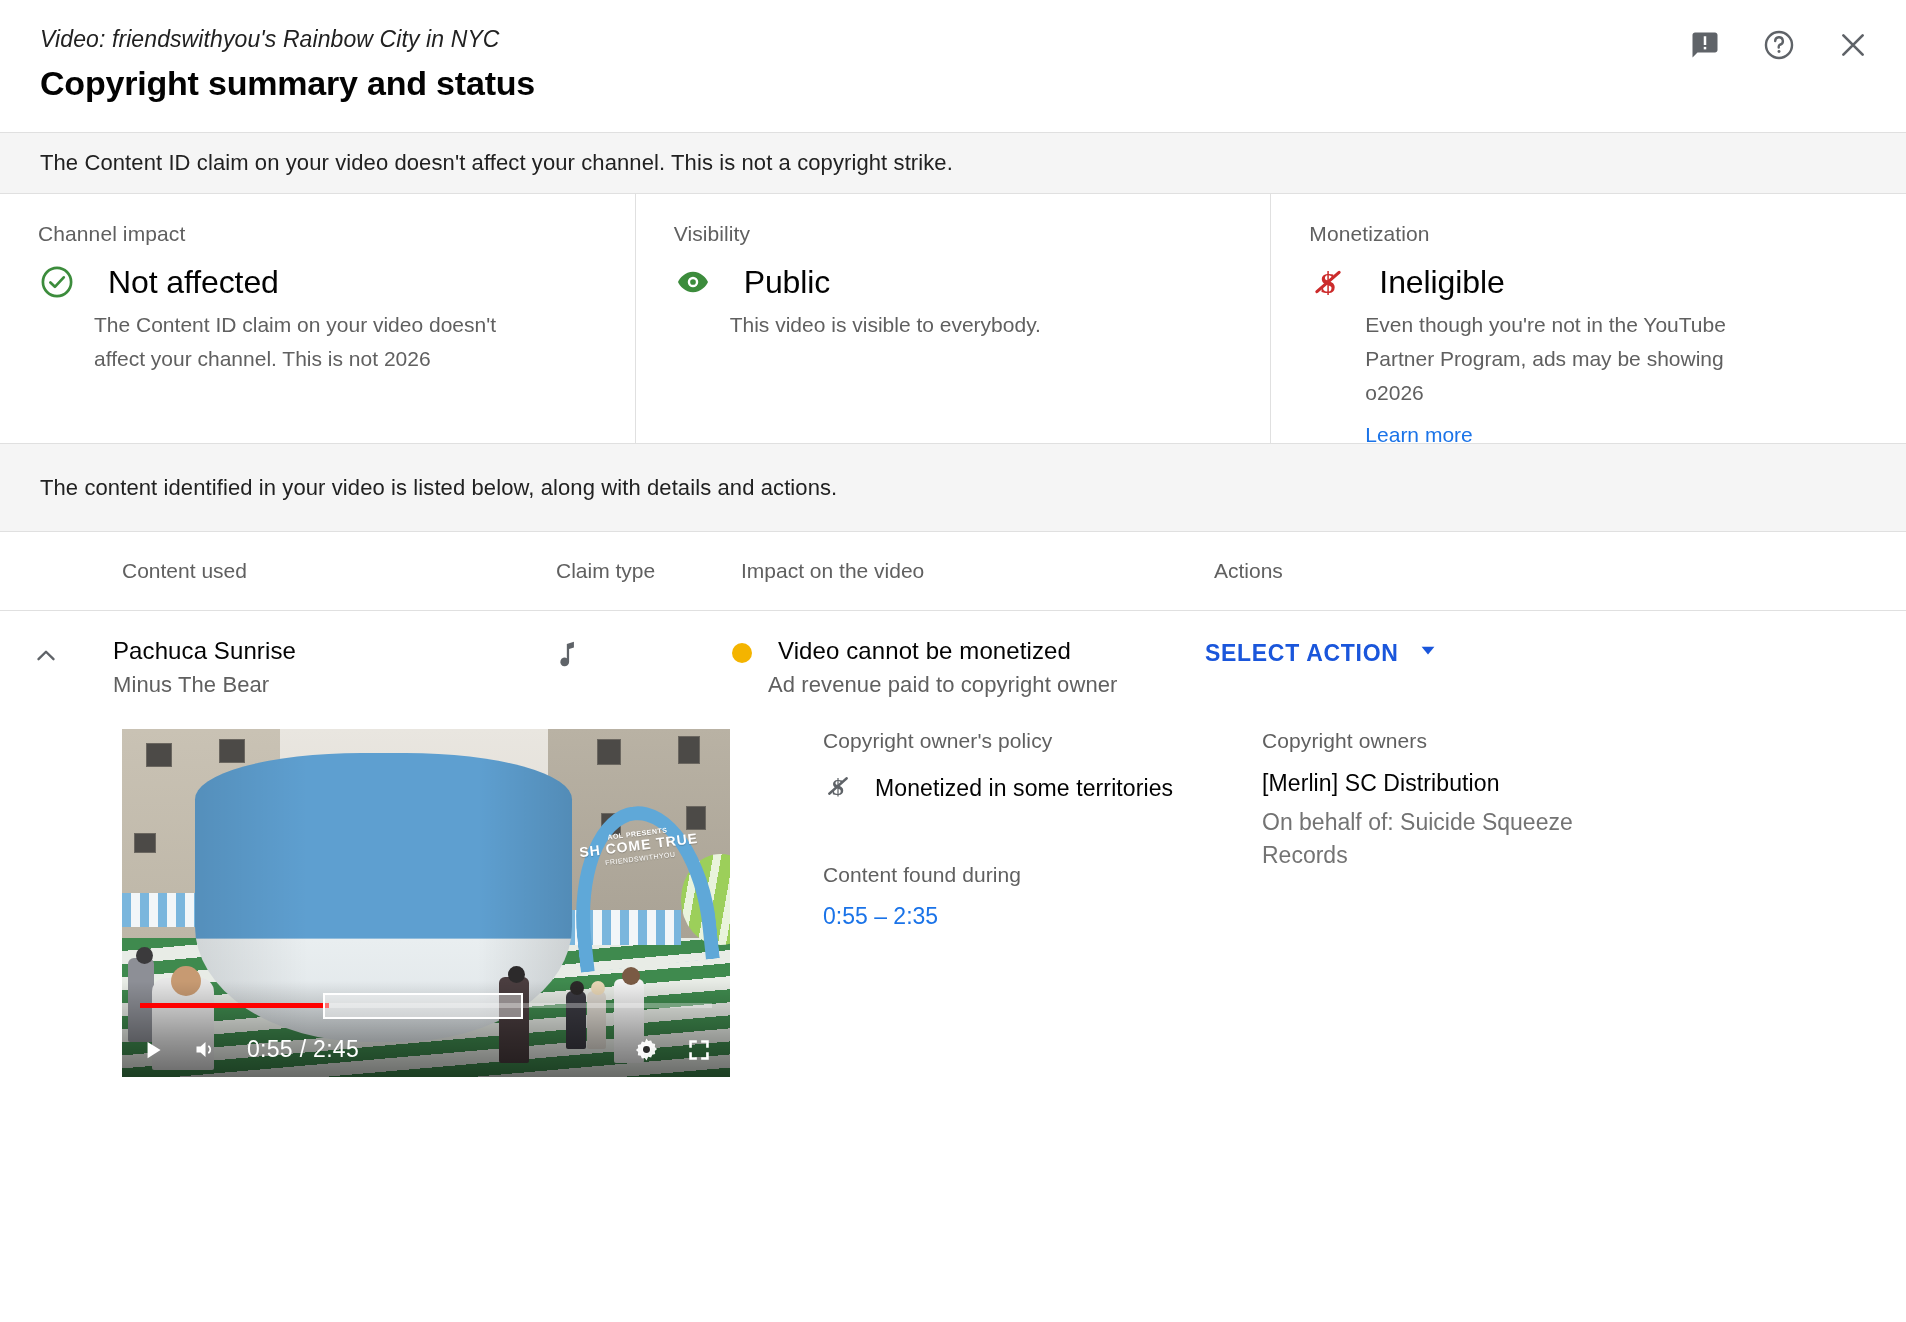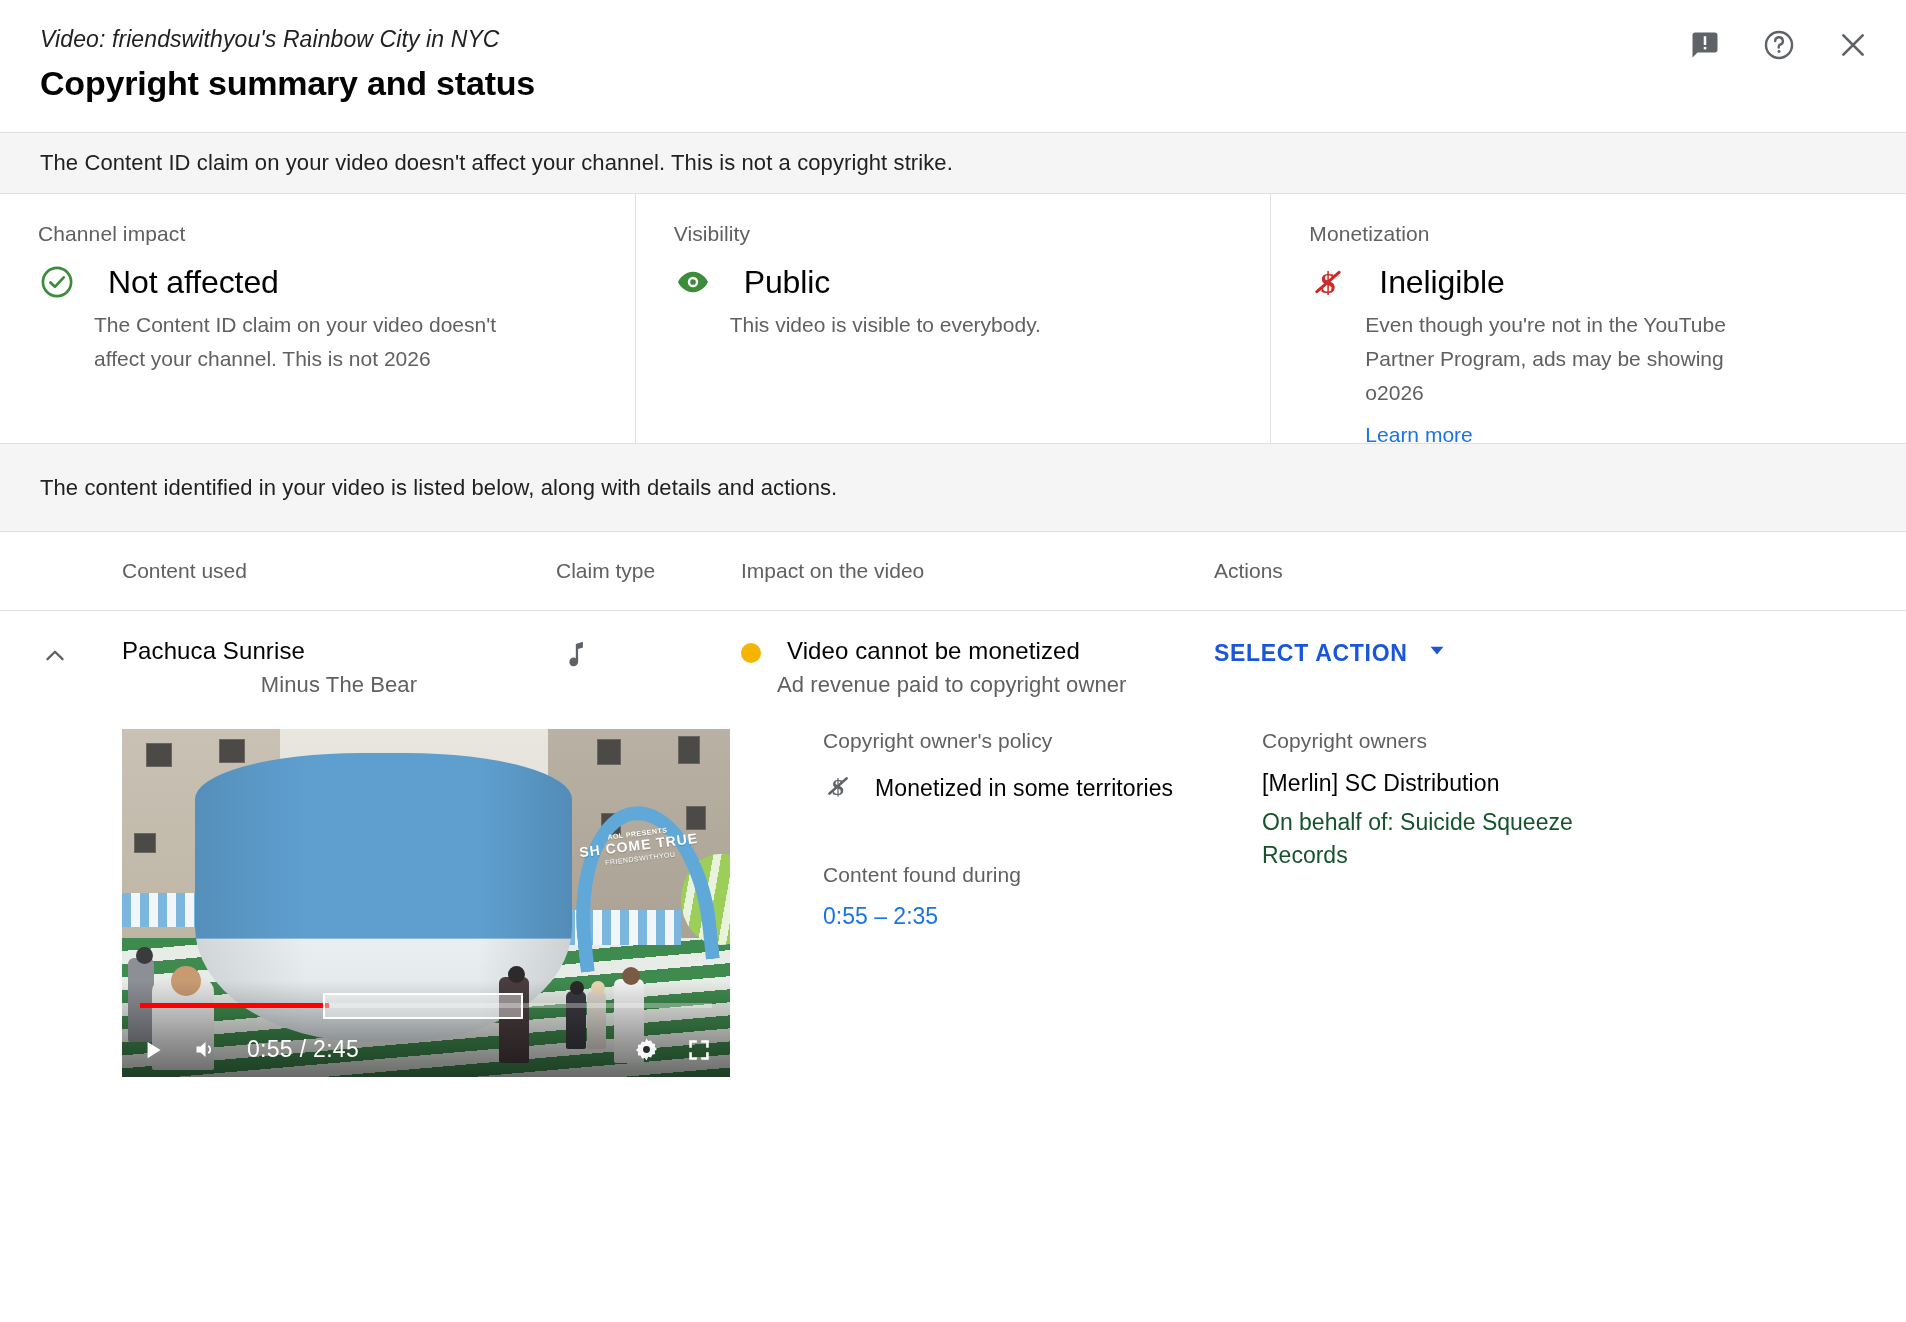--- a/index.html
+++ b/index.html
@@ -129,31 +129,31 @@
     color: #606060;
   }
   .col-expander { width: 82px; flex: 0 0 82px; }
   .col-content  { width: 434px; flex: 0 0 434px; }
   .col-claim    { width: 185px; flex: 0 0 185px; }
   .col-impact   { width: 473px; flex: 0 0 473px; }
   .col-actions  { flex: 1 1 auto; }
 
   .row-main {
     display: flex;
-    padding-left: 40px;
+    padding-left: 31px;
     padding-top: 26px;
   }
   .expander {
     width: 82px; flex: 0 0 82px;
     padding-top: 4px;
     cursor: pointer;
     color: #5f6368;
   }
   .content-title { font-size: 24px; color: #030303; letter-spacing: .1px; }
-  .content-sub   { font-size: 22px; color: #606060; margin-top: 7px; letter-spacing: .1px; text-align: center; }
+  .content-sub   { font-size: 22px; color: #606060; margin-top: 7px; letter-spacing: .1px; }
   .claim-icon { padding-top: 2px; color: #5f6368; }
 
   .impact-line {
     display: flex; align-items: flex-start; gap: 26px;
   }
   .dot {
     width: 20px; height: 20px;
     border-radius: 50%;
     flex: 0 0 20px;
     margin-top: 6px;
@@ -196,21 +196,21 @@
     display: flex; align-items: center; gap: 22px;
     margin-top: 18px;
   }
   .policy-text { font-size: 23px; color: #030303; letter-spacing: .1px; }
   .detail-label-2 { margin-top: 58px; }
   .timerange {
     font-size: 23px; color: #1a73e8; margin-top: 16px;
     cursor: pointer;
   }
   .owner-name { font-size: 23px; color: #030303; margin-top: 17px; letter-spacing: .1px; }
-  .owner-behalf { font-size: 23px; color: #14532d; margin-top: 9px; line-height: 1.42; max-width: 330px; }
+  .owner-behalf { font-size: 23px; color: #737373; margin-top: 9px; line-height: 1.42; max-width: 330px; }
 
   
   .scene { position:absolute; inset:0; }
   .sky {
     position:absolute; left:0; top:0; right:0; height:60%;
     background: linear-gradient(180deg,#e9e6e0 0%, #ddd8d0 100%);
   }
   .bldg-left {
     position:absolute; left:0; top:0; width:26%; height:62%;
     background: linear-gradient(180deg,#c9c2b4,#bdb6a7);

